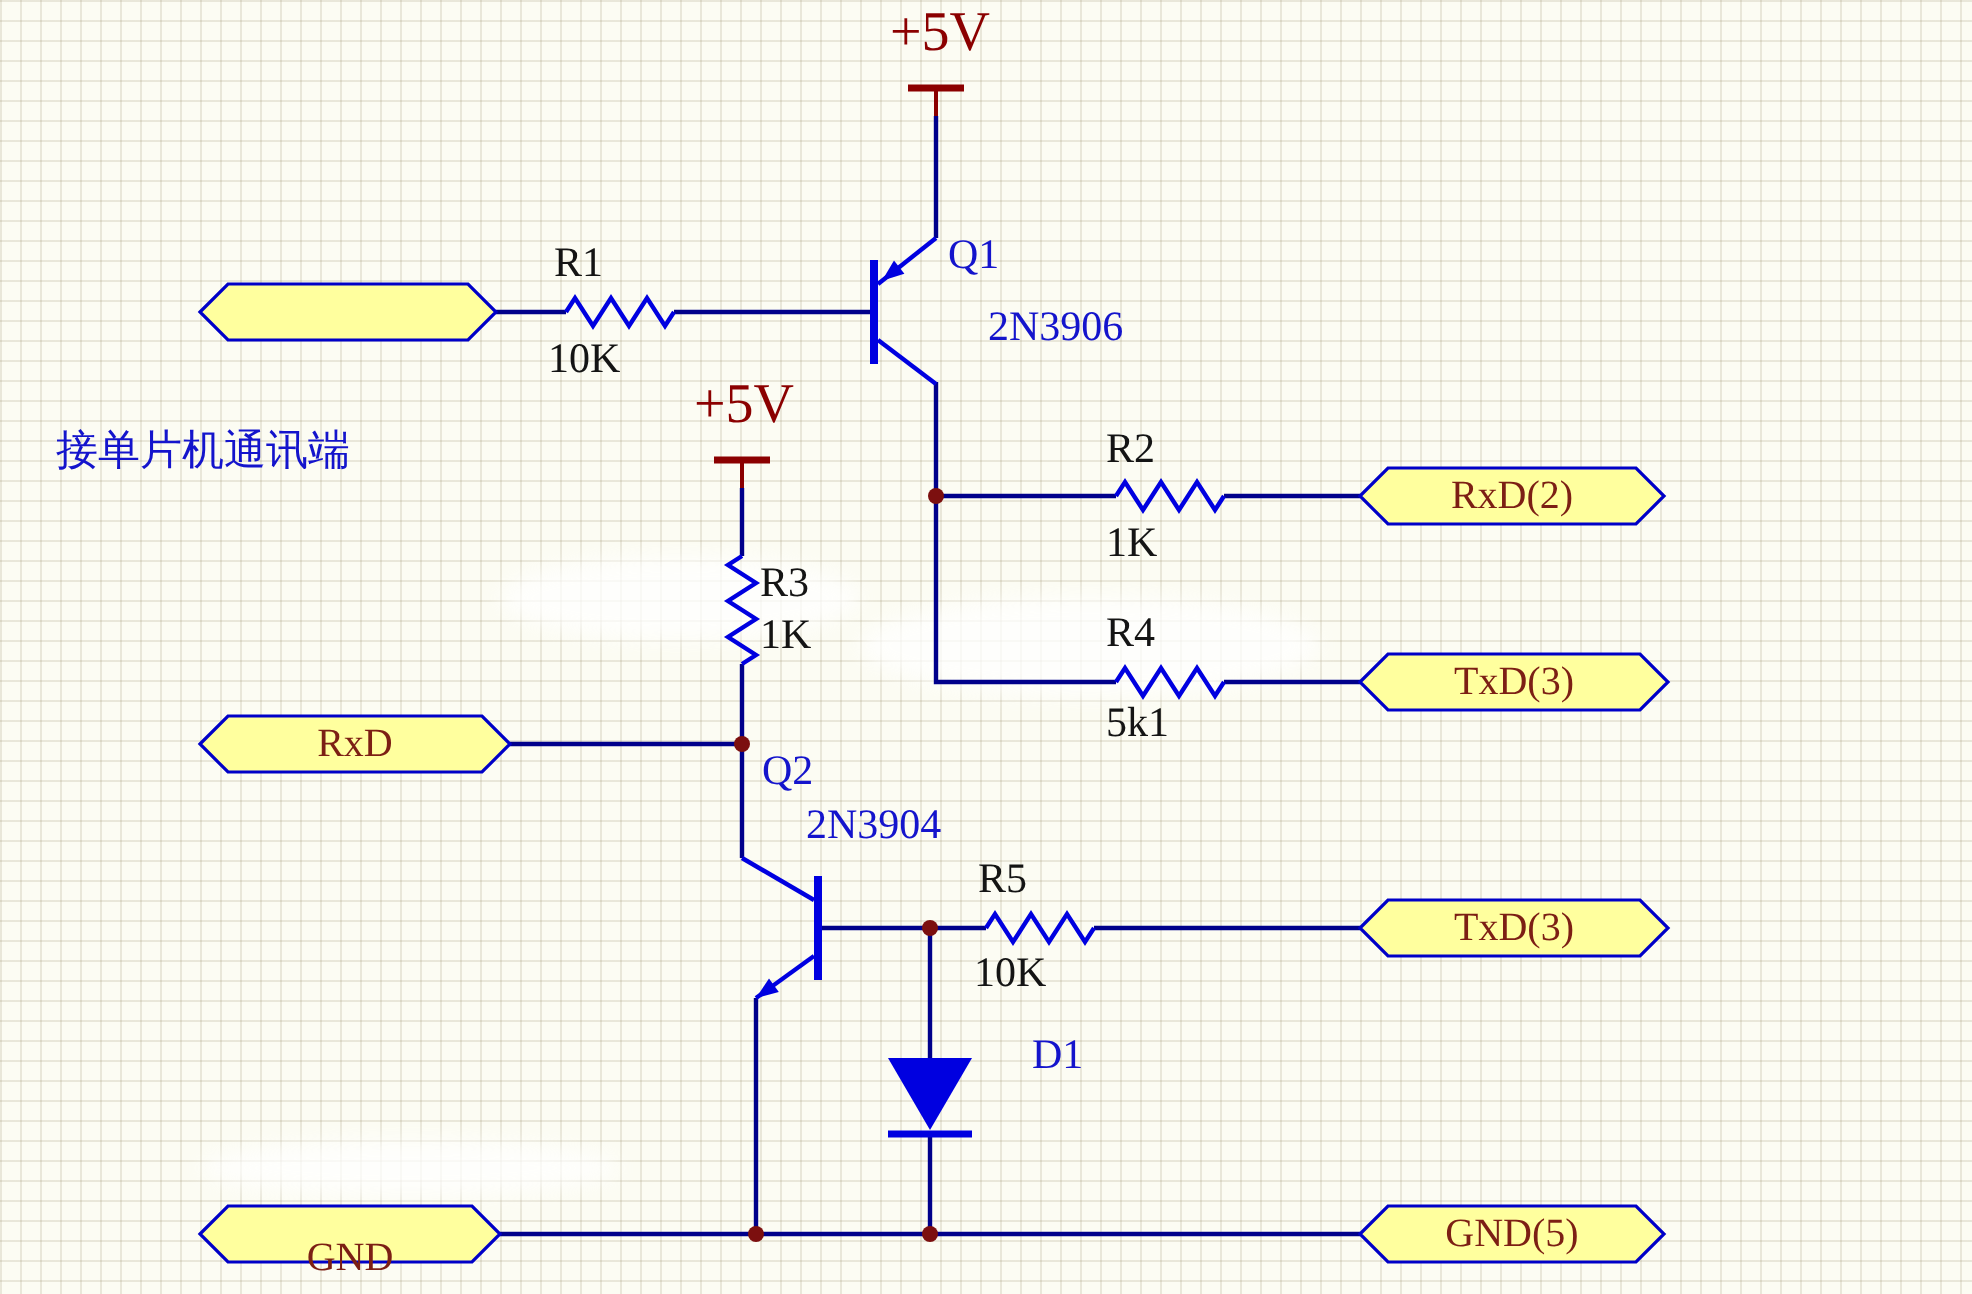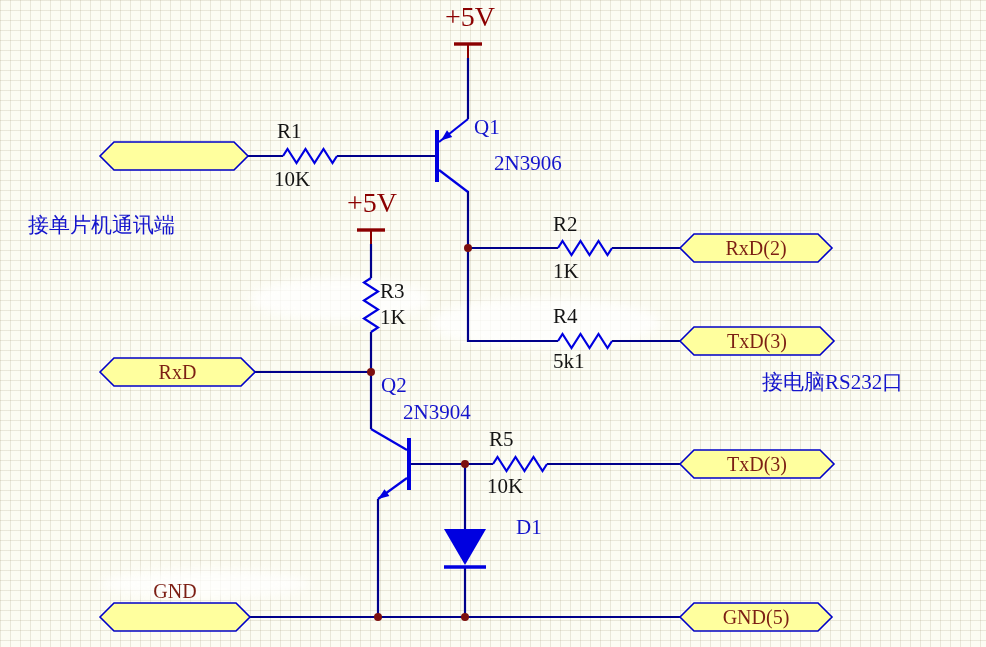--- a/index.html
+++ b/index.html
@@ -108,21 +108,21 @@
       <polygon points="100,372 114,358 241,358 255,372 241,386 114,386"></polygon>
       <polygon points="100,617 114,603 236,603 250,617 236,631 114,631"></polygon>
       <polygon points="680,248 694,234 818,234 832,248 818,262 694,262"></polygon>
       <polygon points="680,341 694,327 820,327 834,341 820,355 694,355"></polygon>
       <polygon points="680,464 694,450 820,450 834,464 820,478 694,478"></polygon>
       <polygon points="680,617 694,603 818,603 832,617 818,631 694,631"></polygon>
     </g>
   </svg>
 
   <div class="portlbl" style="left:114px;top:359px;width:127px;">RxD</div>
-  <div class="portlbl" style="left:114px;top:578px;width:122px;text-align:center;">GND</div>
+  <div class="portlbl" style="left:114px;top:616px;width:122px;text-align:center;">GND</div>
   <div class="portlbl" style="left:694px;top:235px;width:124px;">RxD(2)</div>
   <div class="portlbl" style="left:694px;top:328px;width:126px;">TxD(3)</div>
   <div class="portlbl" style="left:694px;top:451px;width:126px;">TxD(3)</div>
   <div class="portlbl" style="left:694px;top:604px;width:124px;">GND(5)</div>
 
   <div class="lbl red" style="left:442px;top:6px;width:56px;text-align:center;">+5V</div>
   <div class="lbl red" style="left:344px;top:192px;width:56px;text-align:center;">+5V</div>
 
   <div class="lbl" style="left:277px;top:120px;">R1</div>
   <div class="lbl" style="left:274px;top:168px;">10K</div>
@@ -141,15 +141,14 @@
 
   <div class="lbl blue" style="left:474px;top:116px;">Q1</div>
   <div class="lbl blue" style="left:474px;top:152px;margin-left:20px;">2N3906</div>
 
   <div class="lbl blue" style="left:381px;top:374px;">Q2</div>
   <div class="lbl blue" style="left:403px;top:401px;">2N3904</div>
 
   <div class="lbl blue" style="left:496px;top:516px;margin-left:20px;">D1</div>
 
   <div class="lbl blue" style="left:8px;top:214px;margin-left:20px;">接单片机通讯端</div>
-  <div class="lbl blue" style="left:762px;top:371px;">接电脑RS232口</div>
 
 </div>
 
 </body></html>

